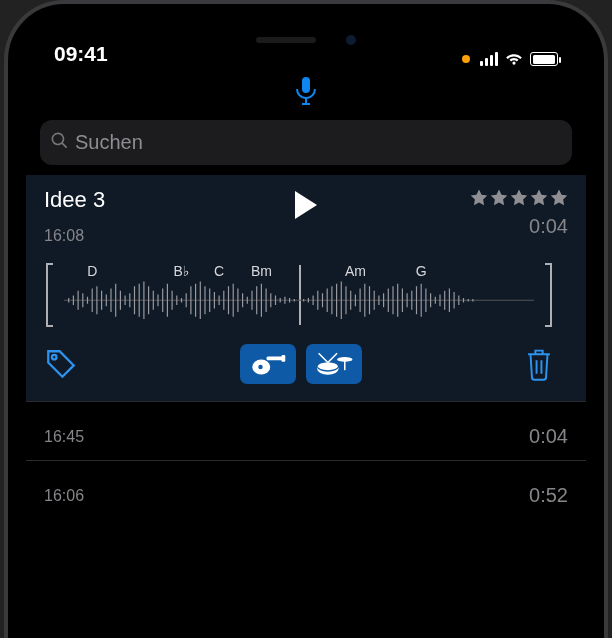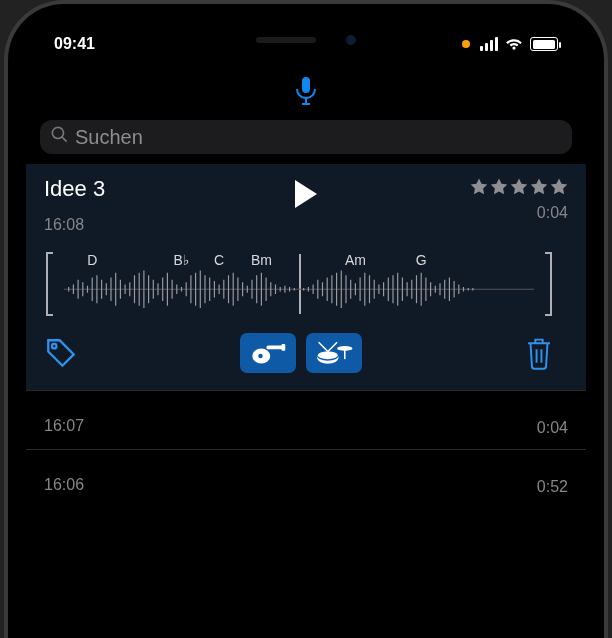--- a/index.html
+++ b/index.html
@@ -32,24 +32,24 @@
     border-bottom-left-radius: 22px;
     border-bottom-right-radius: 22px;
     z-index: 5;
     display: flex; align-items: center; justify-content: center; gap: 30px;
   }
   .speaker { width: 60px; height: 6px; background: #1b1b1d; border-radius: 3px; }
   .camera { width: 10px; height: 10px; background: #0d1b33; border-radius: 50%; }
   .status-bar {
     position: relative;
     height: 44px;
-    display: flex; align-items: center; justify-content: space-between;
+    display: flex; align-items: flex-end; justify-content: space-between;
     padding: 0 28px;
     color: #fff;
-    font-size: 16px; font-weight: 600;
+    font-size: 21px; font-weight: 600;
     z-index: 4;
   }
   .status-left { flex: 1; }
   .status-right { flex: 1; display: flex; justify-content: flex-end; align-items: center; gap: 6px; }
   .dot-orange { width: 8px; height: 8px; background: #ff9f0a; border-radius: 50%; margin-right: 4px; }
   .signal-bars { display: flex; align-items: flex-end; gap: 2px; height: 14px; }
   .signal-bars span { width: 3px; background: #fff; border-radius: 1px; }
   .b1{height:5px}.b2{height:8px}.b3{height:11px}.b4{height:14px}
   .wifi svg { display:block; }
   .battery {
@@ -60,38 +60,38 @@
   .nav {
     height: 54px;
     display: flex; align-items: center; justify-content: center;
     position: relative;
   }
   .mic-icon { color: #0f86f0; }
   .content { position: absolute; top: 98px; left: 0; right: 0; bottom: 0; background: #000; }
   .search {
     margin: 0 14px 10px 14px;
     background: #1c1c1e;
-    height: 34px;
+    height: 45px;
     border-radius: 12px;
     display: flex; align-items: center;
     padding: 0 10px; gap: 6px;
     color: #8d8d92;
     font-size: 20px;
   }
   .search .sicon { opacity: .8; }
   .list { }
   .row {
     position: relative;
     padding: 12px 32px 14px 18px;
     border-top: 1px solid #2a2a2c;
   }
   .row.expanded { background: #101a26; border-top: none; }
   .row-title { color: #fff; font-size: 22px; font-weight: 400; }
   .row-sub { color: #86868a; font-size: 16px; margin-top: 14px; }
-  .row-dur { position: absolute; right: 18px; bottom: 12px; color: #86868a; font-size: 16px; }
+  .row-dur { position: absolute; right: 18px; bottom: 12px; color: #86868a; font-size: 20px; }
   .row.expanded .row-dur { bottom: auto; top: 40px; }
   .stars { position: absolute; top: 14px; right: 18px; display: flex; gap: 2px; color: #8e8e93; }
   .stars svg { display:block; }
   .play { position:absolute; left: 50%; top: 16px; transform: translateX(-50%); color:#fff; }
   .waveform-row {
     margin-top: 14px; height: 72px; position: relative; display:flex; align-items:center;
   }
   .wf-bracket { color:#b0b0b4; font-size:0; }
   .wave { flex: 1; height: 60px; position: relative; margin: 0 10px; }
   .wave svg { position:absolute; inset:0; }
@@ -261,21 +261,21 @@
               <span class="icon-btn">
                 <svg width="30" height="34" viewBox="0 0 24 28">
                     <path fill="none" stroke="currentColor" stroke-width="1.6" d="M3 6h18M9 6V3h6v3M5 6l1.2 19a2 2 0 0 0 2 1.9h7.6a2 2 0 0 0 2-1.9L19 6M10 11v11M14 11v11"></path>
                   </svg>
               </span>
             </div>
           </div>
         </div>
 
         <div class="row">
-          <div class="row-sub">16:07</div>
+          <div class="row-sub">16:45</div>
           <div class="row-dur">0:04</div>
         </div>
 
         <div class="row">
           <div class="row-sub">16:06</div>
           <div class="row-dur">0:52</div>
         </div>
 
       </div>
     </div>

